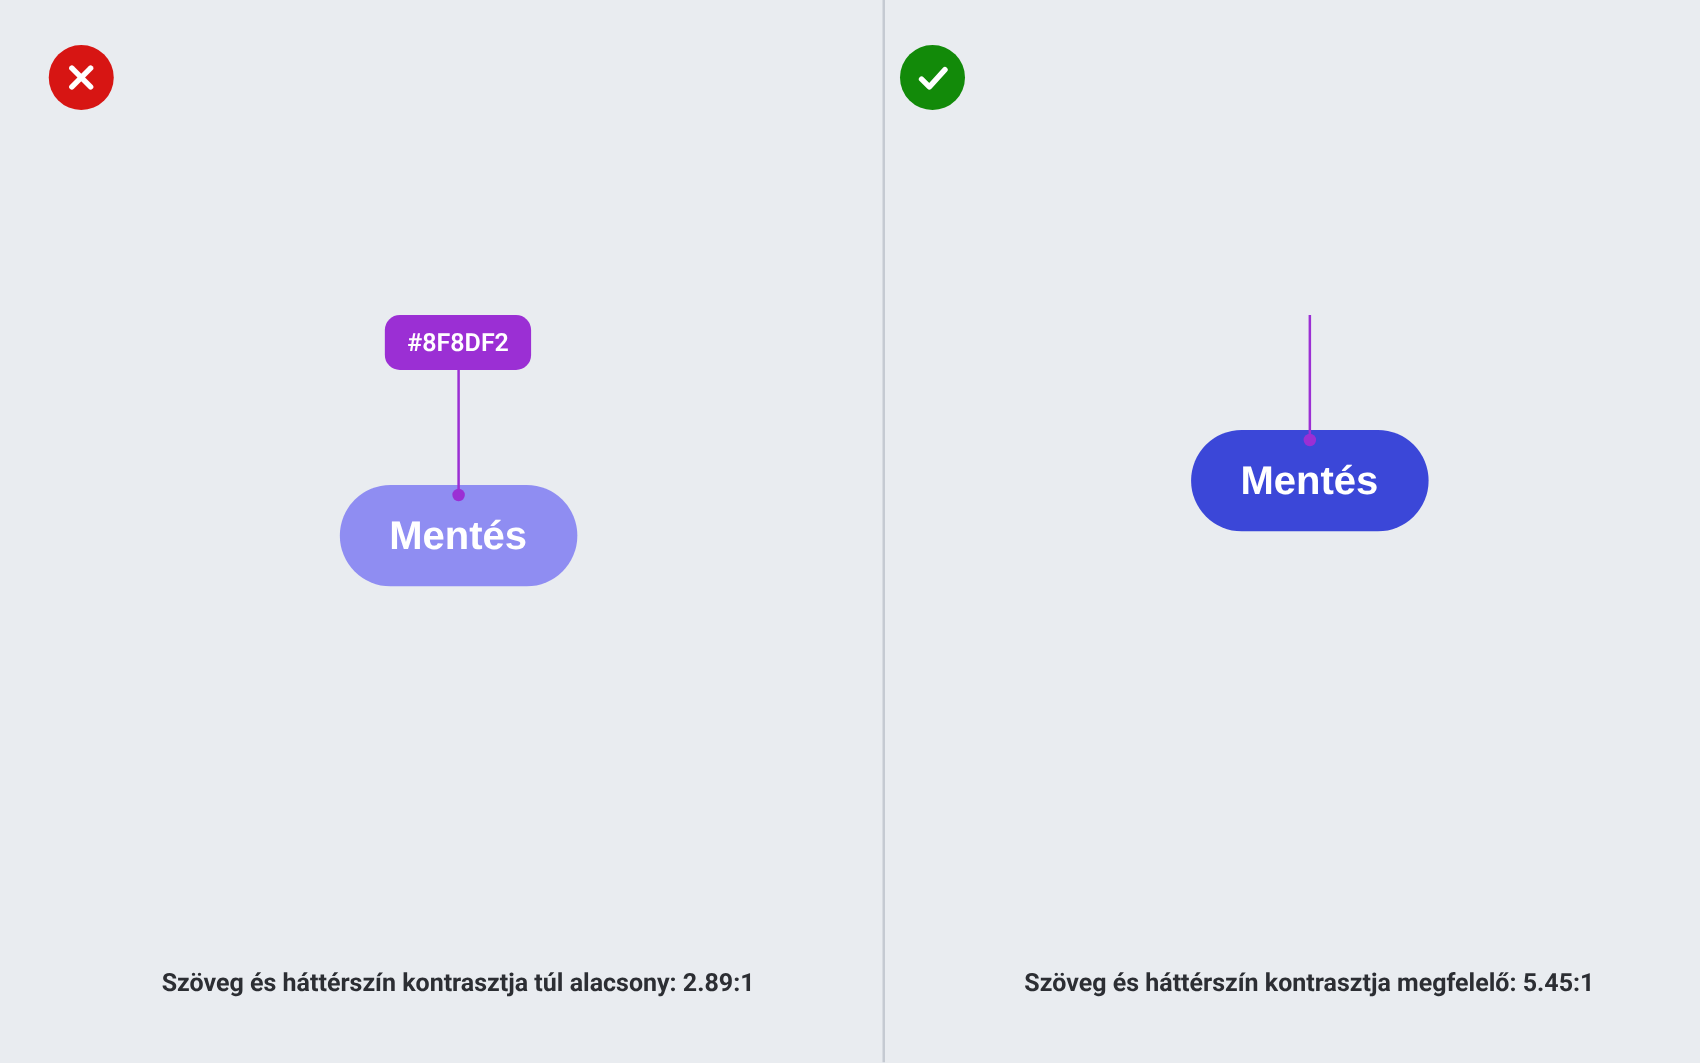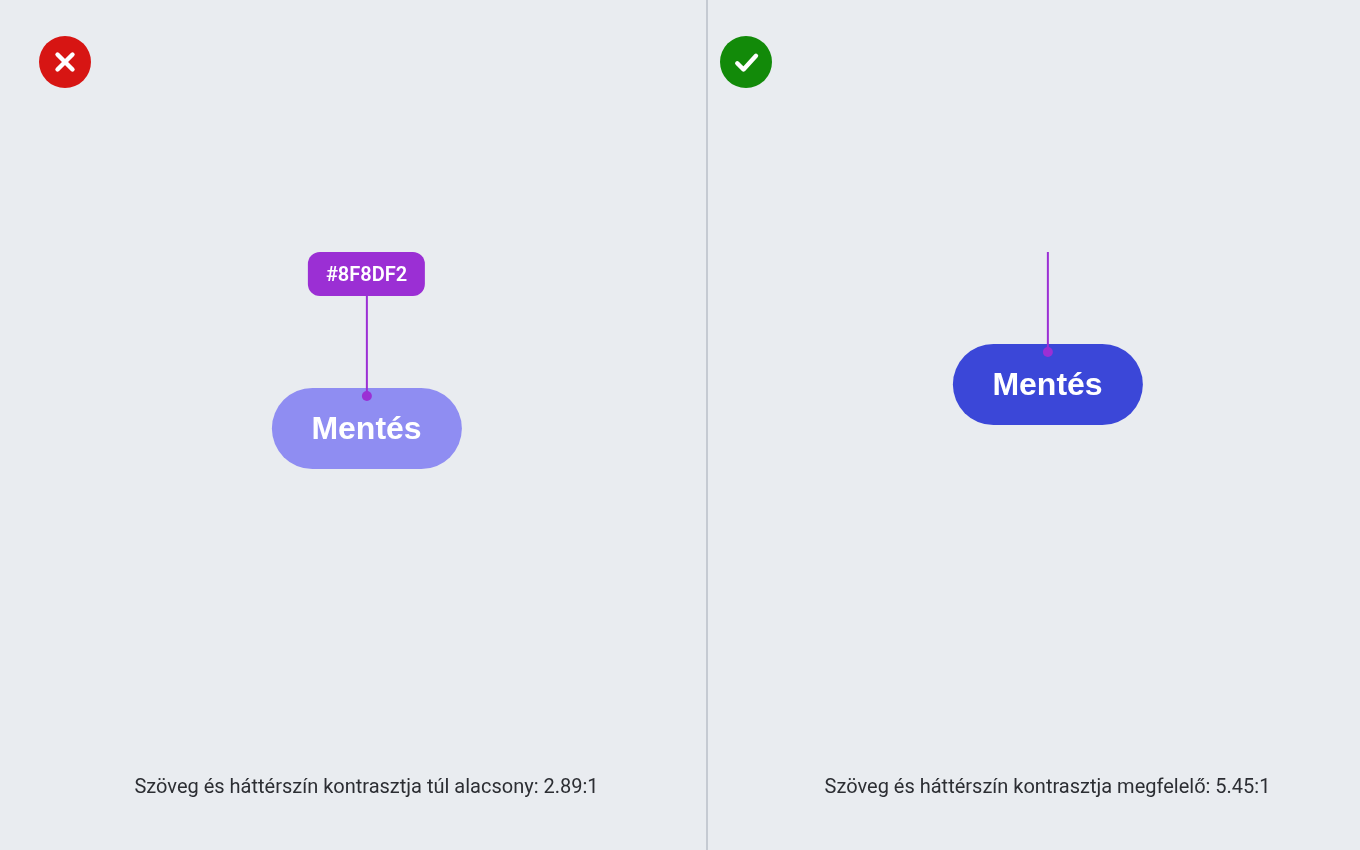--- a/index.html
+++ b/index.html
@@ -118,21 +118,21 @@
       background: #3b47d8;
     }
     
     .caption {
       position: absolute;
       bottom: 52px;
       left: 0;
       right: 0;
       text-align: center;
       font-size: 20px;
-      font-weight: 400;
+      font-weight: 700;
       color: #2c2e33;
       padding: 0 20px;
     }
   </style>
 </head>
 <body>
 
 <div class="container">
 
   <div class="panel panel-left">

